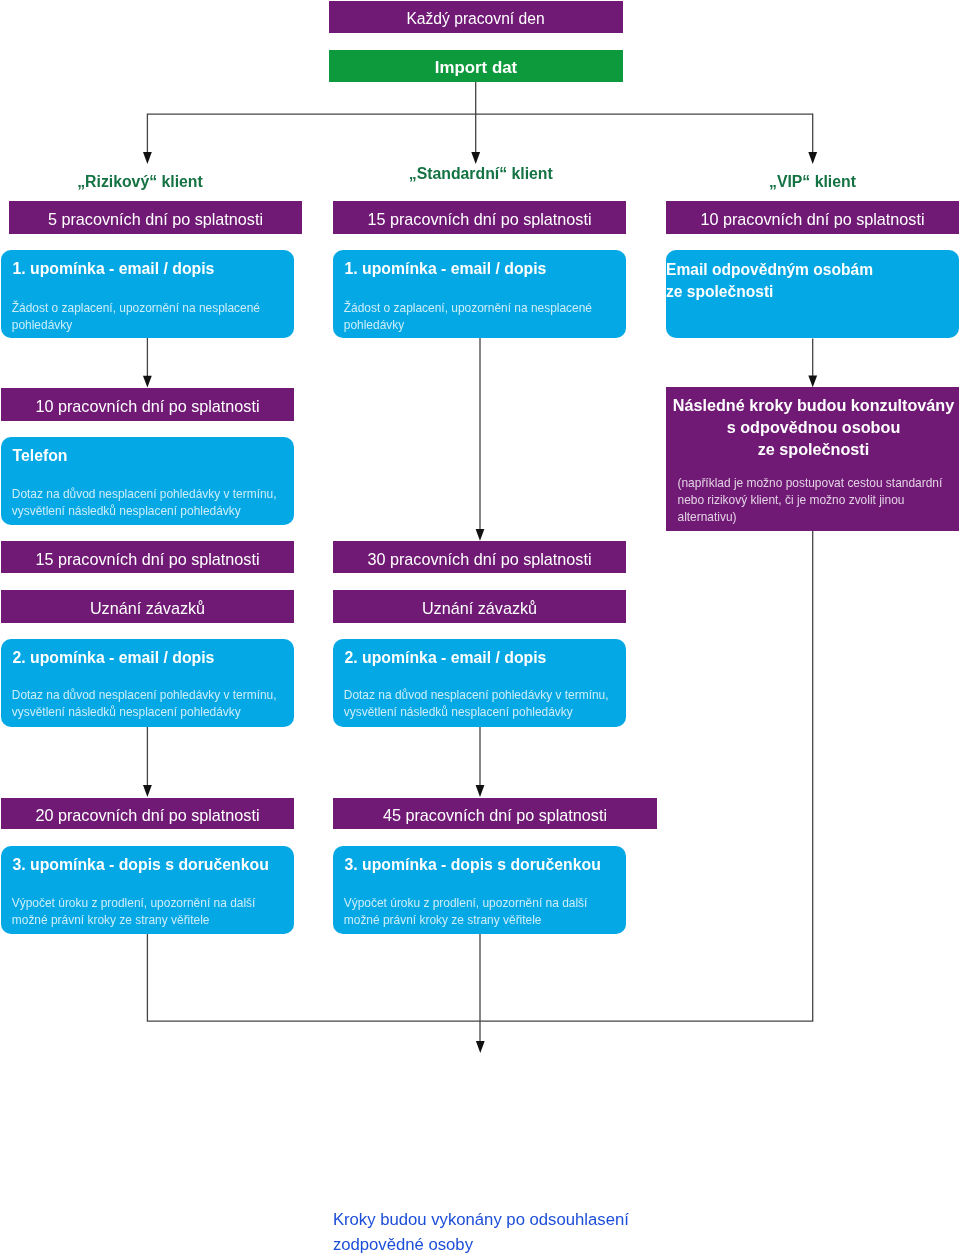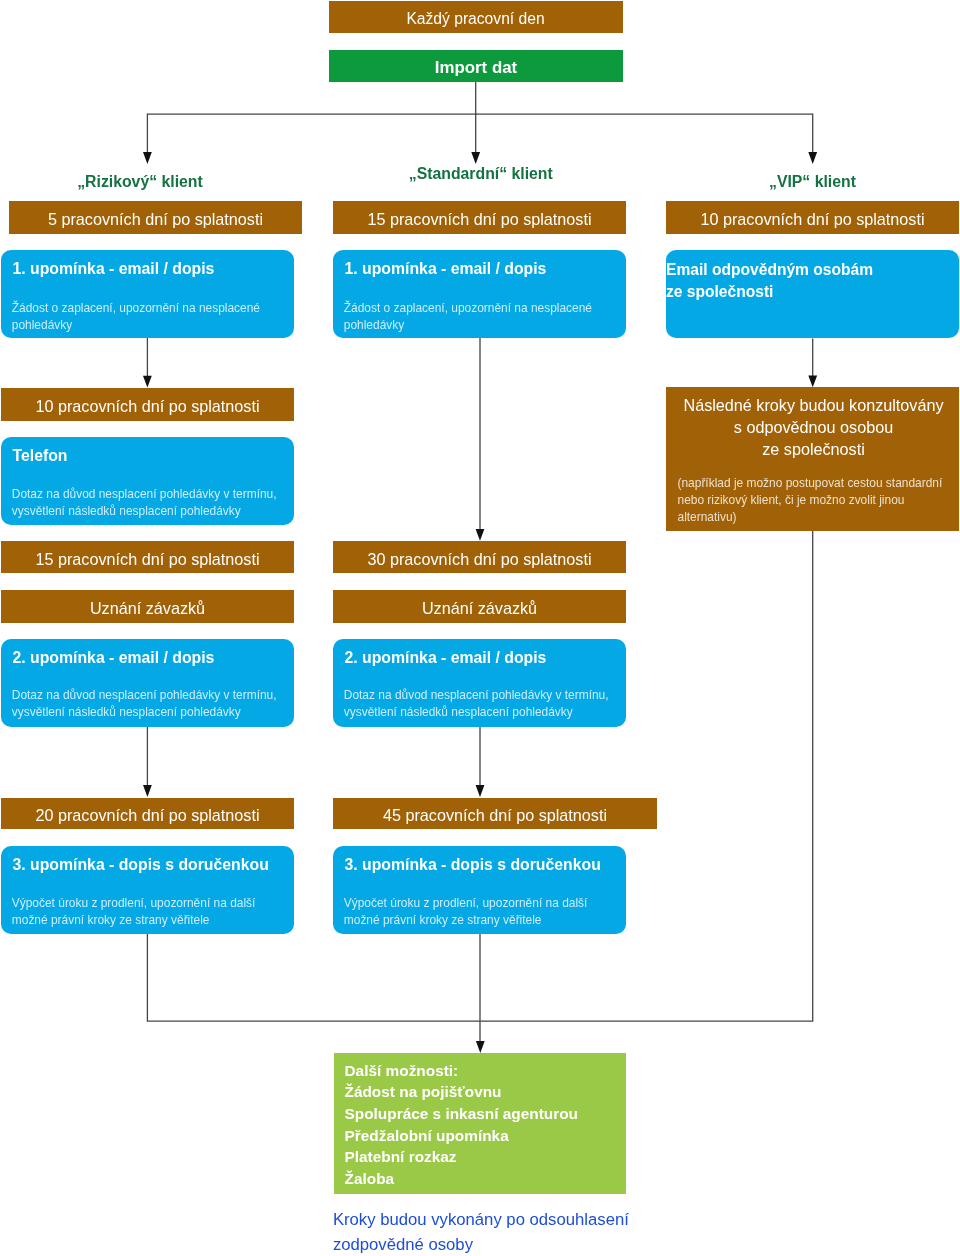--- a/index.html
+++ b/index.html
@@ -1,20 +1,20 @@
 <!DOCTYPE html>
 <html><head>
 <meta charset="utf-8">
 <title>Proces vymahani pohledavek</title>
 <style>
   html,body{margin:0;padding:0;background:#ffffff;}
   body{width:960px;height:1256px;font-family:"Liberation Sans",sans-serif;-webkit-font-smoothing:antialiased;}
   #stage{position:relative;width:960px;height:1256px;overflow:hidden;background:#fff;}
   .box{position:absolute;box-sizing:border-box;overflow:hidden;}
-  .navy{background:#a16207;}
+  .navy{background:#701a75;}
   .cyan{background:#03a8e5;border-radius:10px;}
   .green{background:#0d9a3d;}
   .lime{background:#9ac847;}
   .ctr{display:flex;align-items:center;justify-content:center;}
   .hdr-txt{color:#ffffff;font-size:16.2px;line-height:1;white-space:nowrap;position:relative;top:1.9px;}
   .label{position:absolute;color:#147243;font-weight:bold;font-size:15.8px;white-space:nowrap;line-height:1;}
   .b-title{position:absolute;color:#ffffff;font-weight:bold;font-size:15.8px;line-height:1;white-space:nowrap;}
   .b-body{position:absolute;color:#ffffff;opacity:.80;font-size:11.95px;line-height:16.9px;white-space:pre-line;}
   svg.conn{position:absolute;left:0;top:0;width:960px;height:1256px;pointer-events:none;}
 </style>
@@ -136,32 +136,24 @@
 
   <div class="box navy ctr" style="left:666px;top:200.5px;width:293px;height:33px;">
     <span class="hdr-txt">10 pracovních dní po splatnosti</span>
   </div>
   <div class="box cyan" style="left:666px;top:250.0px;width:293px;height:88.4px;">
     <div class="b-title" style="left:0;top:8.6px;white-space:pre-line;line-height:22.2px;font-size:15.6px;">Email odpovědným osobám
 ze společnosti</div>
   </div>
 
   <div class="box navy" style="left:666px;top:387.3px;width:293px;height:143.7px;">
-    <div class="b-title" style="left:1px;top:6.7px;width:293px;text-align:center;white-space:pre-line;line-height:22px;font-weight:normal;font-size:16.2px;">Následné kroky budou konzultovány
+    <div class="b-title" style="left:1px;top:6.7px;width:293px;text-align:center;white-space:pre-line;line-height:22px;font-weight:bold;font-size:16.2px;">Následné kroky budou konzultovány
 s odpovědnou osobou
 ze společnosti</div>
     <div class="b-body" style="left:11.5px;top:87.7px;">(například je možno postupovat cestou standardní
 nebo rizikový klient, či je možno zvolit jinou
 alternativu)</div>
   </div>
 
-  <div class="box lime" style="left:333.5px;top:1053px;width:292.5px;height:141px;">
-    <div class="b-title" style="left:11px;top:9.7px;font-size:15.4px;">Další možnosti:</div>
-    <div class="b-title" style="left:11px;top:31.3px;font-size:15.4px;">Žádost na pojišťovnu</div>
-    <div class="b-title" style="left:11px;top:52.9px;font-size:15.4px;">Spolupráce s inkasní agenturou</div>
-    <div class="b-title" style="left:11px;top:74.5px;font-size:15.4px;">Předžalobní upomínka</div>
-    <div class="b-title" style="left:11px;top:96.1px;font-size:15.4px;">Platební rozkaz</div>
-    <div class="b-title" style="left:11px;top:117.7px;font-size:15.4px;">Žaloba</div>
-  </div>
   <div class="box" style="left:332.9px;top:1206.6px;width:330px;color:#1d4ed8;font-size:16.7px;line-height:25px;white-space:pre-line;">Kroky budou vykonány po odsouhlasení
 zodpovědné osoby</div>
 
 </div>
 
 </body></html>

